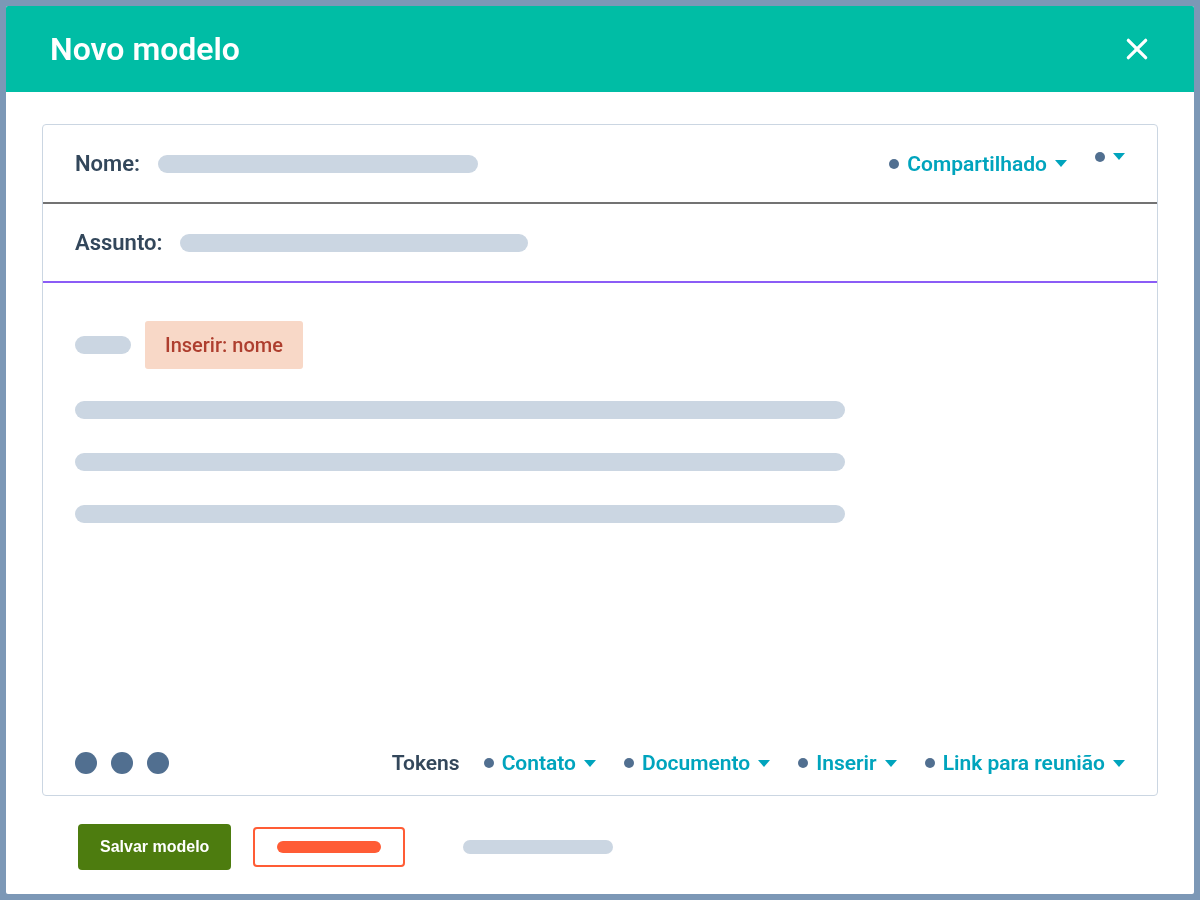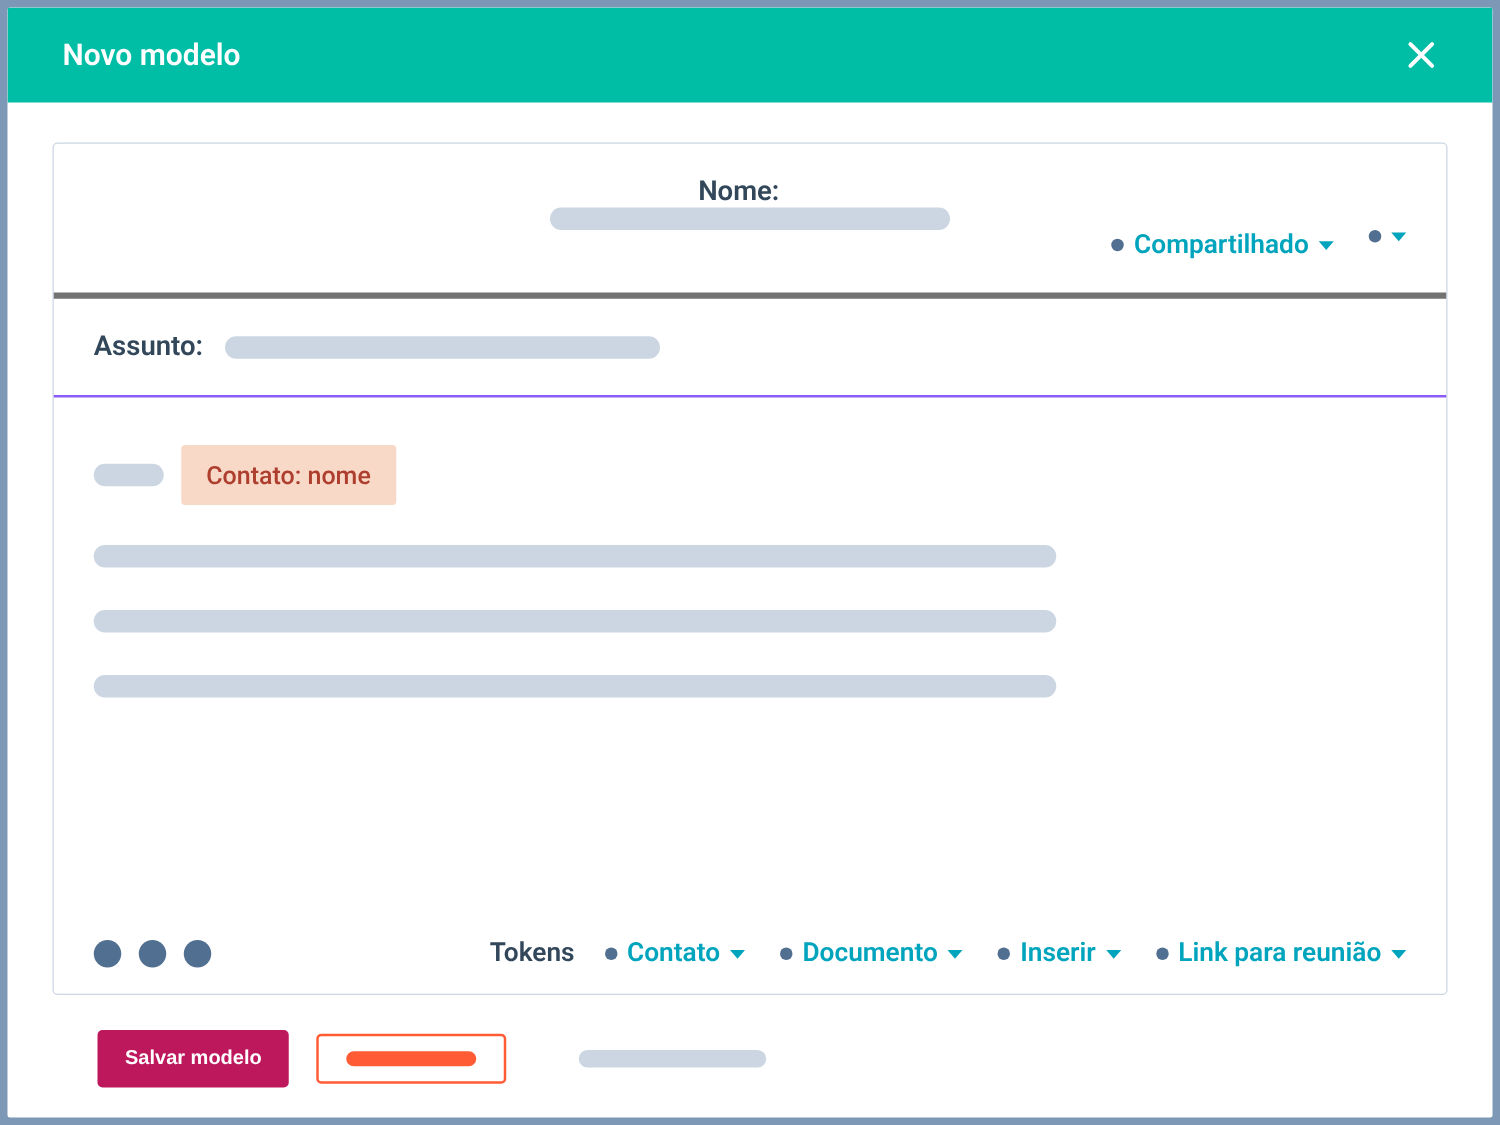--- a/index.html
+++ b/index.html
@@ -21,21 +21,21 @@
     }
     .modal-header {
       background: #00bda5;
       color: #fff;
       padding: 24px 44px;
       display: flex;
       justify-content: space-between;
       align-items: center;
     }
     .modal-title {
-      font-size: 24px;
+      font-size: 32px;
       font-weight: 600;
     }
     .close-icon {
       width: 26px;
       height: 26px;
       cursor: pointer;
       stroke: #fff;
       stroke-width: 3;
       stroke-linecap: round;
     }
@@ -49,22 +49,21 @@
       border: 1px solid #cbd6e2;
       border-radius: 4px;
       flex: 1;
       display: flex;
       flex-direction: column;
     }
     .row-name {
       display: flex;
       align-items: center;
       padding: 26px 32px;
-      border-bottom: 5px solid #737373;
-      flex-direction: column;
+      border-bottom: 2px solid #737373;
     }
     .row-subject {
       display: flex;
       align-items: center;
       padding: 26px 32px;
       border-bottom: 2px solid #8b5cf6;
     }
     .label {
       font-size: 22px;
       font-weight: 600;
@@ -182,21 +181,21 @@
       gap: 28px;
       align-items: center;
     }
     .footer {
       display: flex;
       align-items: center;
       gap: 22px;
       padding: 28px 36px 0 36px;
     }
     .btn-primary {
-      background: #be185d;
+      background: #4d7c0f;
       color: #fff;
       border: none;
       padding: 14px 22px;
       font-size: 16px;
       font-weight: 600;
       border-radius: 4px;
       cursor: pointer;
     }
     .btn-secondary {
       background: #fff;
@@ -254,21 +253,21 @@
 
       <div class="row-subject">
         <span class="label">Assunto:</span>
         <div class="input-placeholder subject-input"></div>
       </div>
 
       <div class="editor">
         <div class="editor-content">
           <div class="line1">
             <div class="small-placeholder"></div>
-            <span class="token-chip token-contact">Contato: nome</span>
+            <span class="token-chip token-contact">Inserir: nome</span>
           </div>
           <div class="body-line"></div>
           <div class="body-line"></div>
           <div class="body-line"></div>
         </div>
 
         <div class="toolbar">
           <div class="toolbar-dots">
             <div class="dot"></div>
             <div class="dot"></div>

